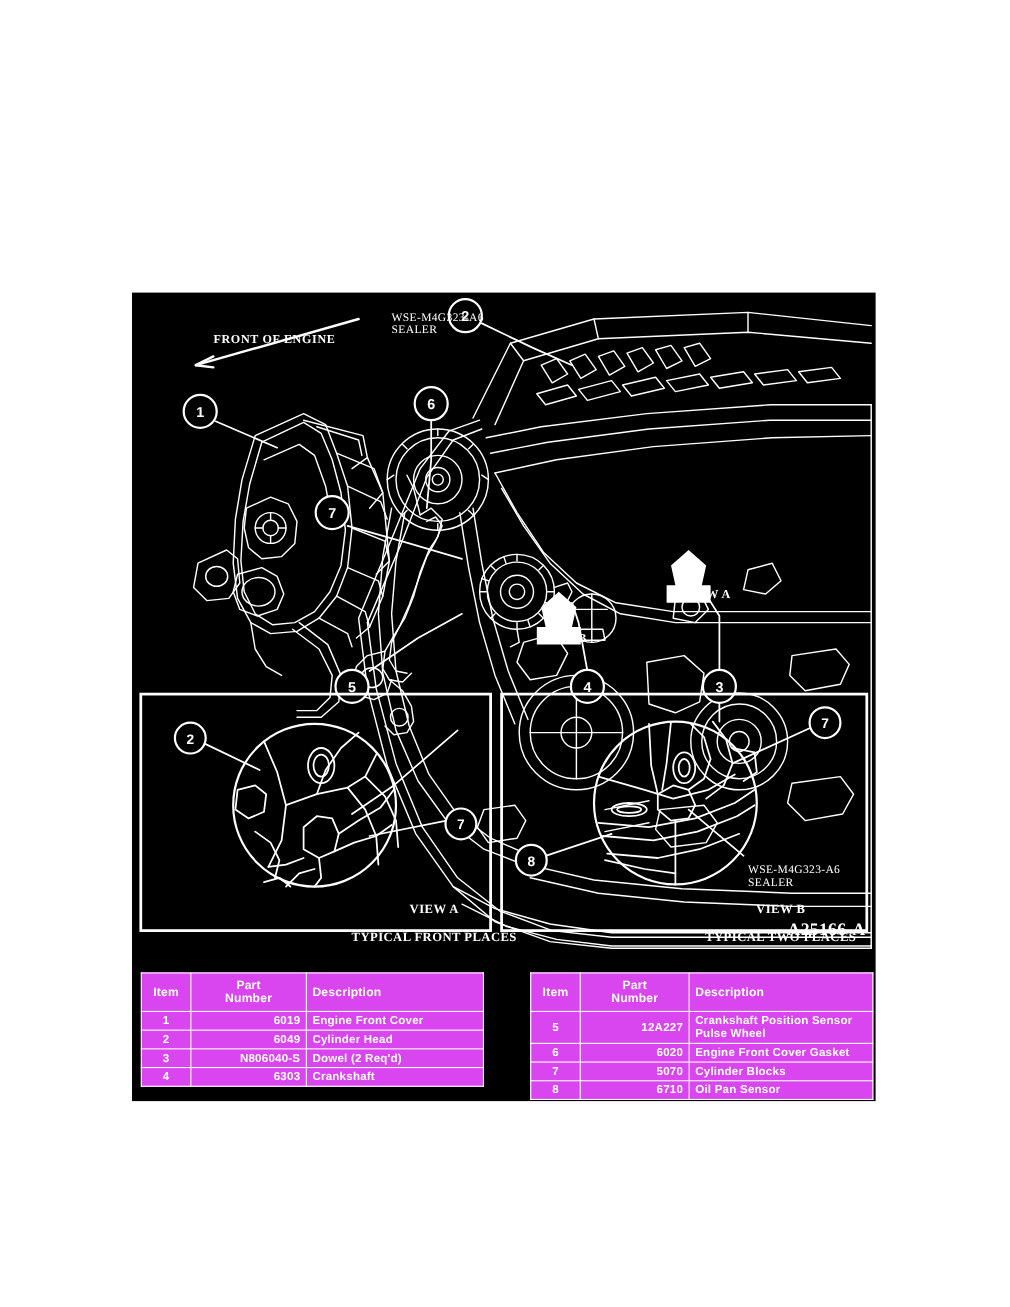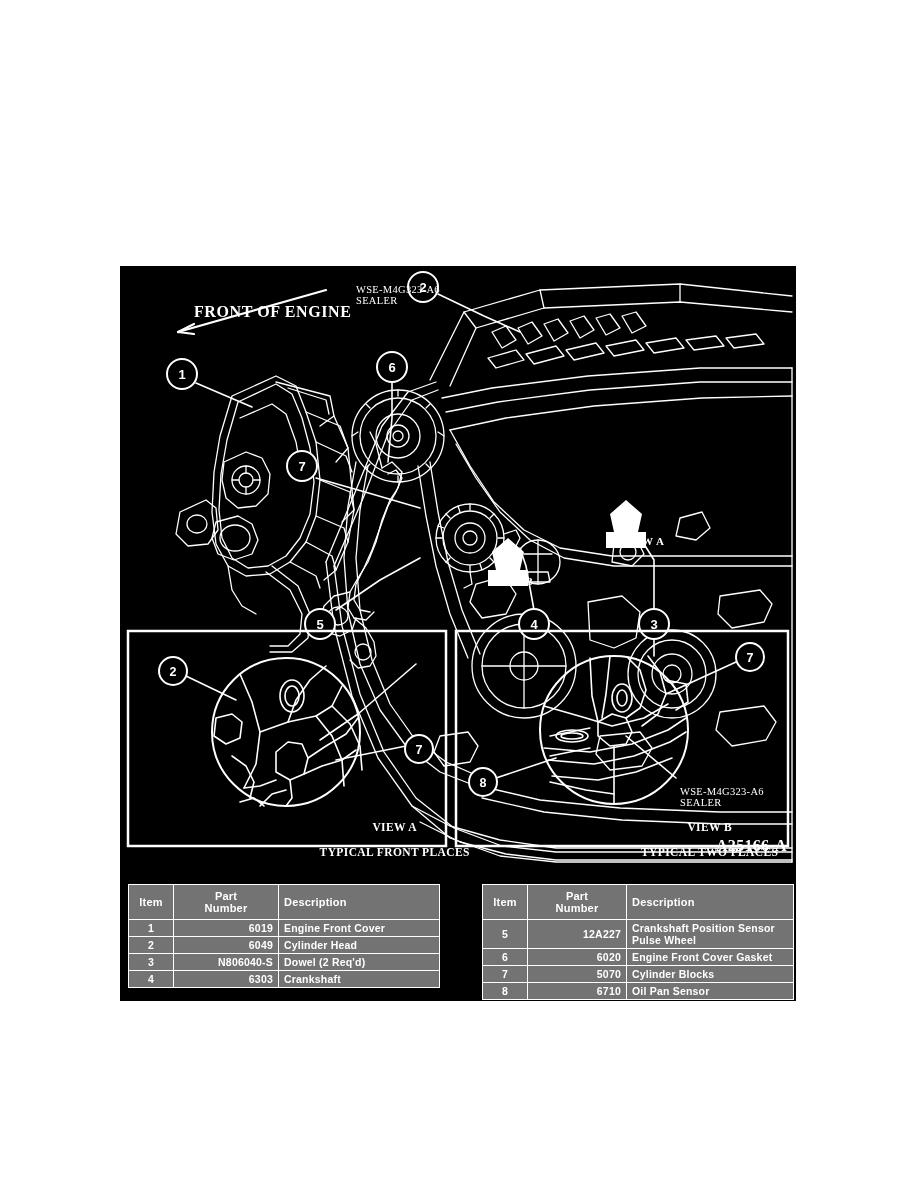--- a/index.html
+++ b/index.html
@@ -44,21 +44,21 @@
     color: #ffffff;
     font-family: Liberation Serif, serif;
     font-weight: bold;
     letter-spacing: .3px;
     white-space: pre;
     line-height: 1.06;
   }
 
   #front-of-engine-label {
     left: 74px; top: 38px;
-    font-size: 16px;
+    font-size: 11px;
     letter-spacing: .6px;
   }
   #view-a-marker-label { left: 501px; top: 270px; font-size: 11px; letter-spacing: .5px; }
   #view-b-marker-label { left: 370px; top: 310px; font-size: 11px; letter-spacing: .5px; }
 
   #view-a-sealer-label { left: 236px; top: 18px; font-size: 10.5px; font-weight: normal; }
   #view-b-sealer-label { left: 560px; top: 520px; font-size: 10.5px; font-weight: normal; }
 
   #view-a-caption {
     left: 150px; top: 543px;
@@ -78,21 +78,21 @@
     left: 596px; top: 572px;
     font-size: 16px;
     letter-spacing: .3px;
   }
   
 
   
   .parts-table {
     position: absolute;
     border-collapse: collapse;
-    background: #737373;
+    background: #d946ef;
     color: #ffffff;
     font-family: "Liberation Sans", sans-serif;
     font-size: 10.5px;
   }
   .parts-table th,
   .parts-table td {
     border: 1.5px solid #ffffff;
     padding: 2px 5px;
     vertical-align: middle;
     font-weight: bold;

